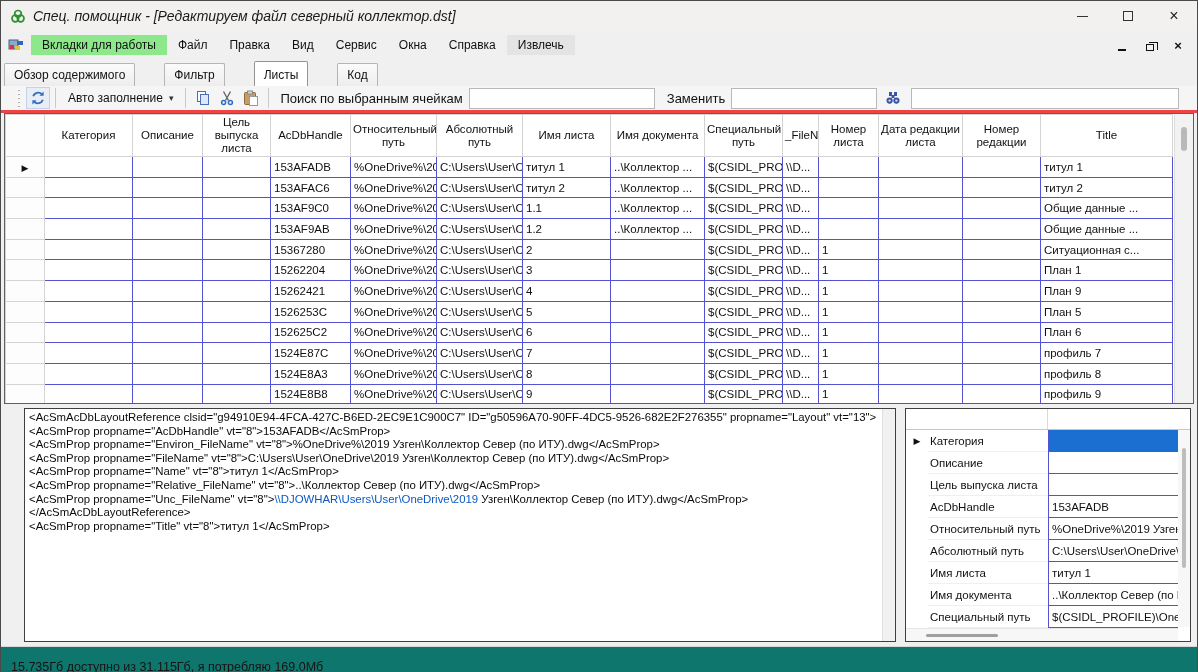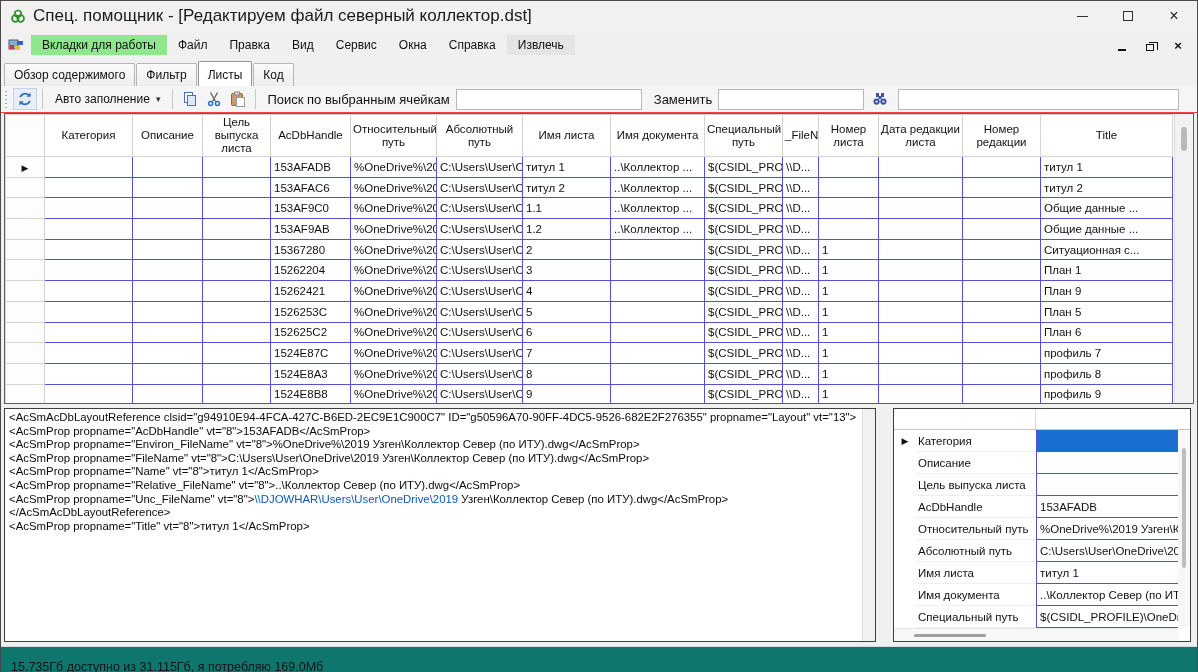--- a/index.html
+++ b/index.html
@@ -3,45 +3,45 @@
 <meta charset="utf-8">
 <style>
   * { box-sizing: border-box; margin: 0; padding: 0; }
   html,body { width:1198px; height:672px; overflow:hidden; }
   body { font-family:"Liberation Sans", sans-serif; background:#2e5e55; }
   .window { width:1198px; height:672px; border:1px solid #4a4a4a; background:#f0f0f0; display:flex; flex-direction:column; }
 
   
   .titlebar { height:30px; display:flex; align-items:center; background:#f2f1f0; padding-left:9px; flex:none; }
   .app-icon { width:16px; height:16px; margin-right:7px; flex:none; }
-  .title-text { font-size:17px; color:#1a1a1a; }
+  .title-text { font-size:14px; color:#1a1a1a;font-style:italic; }
   .t-controls { margin-left:auto; display:flex; height:100%; }
   .t-btn { width:46px; display:flex; align-items:center; justify-content:center; font-size:14px; color:#222; cursor:default; }
   .t-max-box { width:10px; height:10px; border:1px solid #333; }
   .t-min-glyph { width:11px; height:1px; background:#333; display:inline-block; }
 
   
   .menubar { height:28px; display:flex; align-items:center; background:#f0f0f0; padding-left:5px; flex:none; }
   .menu-app-icon { width:17px; height:15px; margin:0 6px 0 2px; flex:none; }
   .menu-items { display:flex; align-items:center; height:100%; }
   .menu-item { font-size:12px; padding:3px 11px; color:#111; white-space:nowrap; }
   .mdi-btns { margin-left:auto; display:flex; align-items:center; gap:14px; padding-right:12px; }
   .mdi-btn { display:flex; align-items:flex-end; justify-content:center; width:14px; height:14px; }
   .mdi-min { width:8px; height:2px; background:#111; margin-bottom:1px; }
   .mdi-restore { width:8px; height:7px; border:1px solid #111; position:relative; margin-bottom:1px; }
   .mdi-restore::before { content:""; position:absolute; left:2px; top:-3px; width:8px; height:7px; border:1px solid #111; border-left:none; border-bottom:none; }
   .mdi-close { font-size:13px; font-weight:bold; color:#111; line-height:13px; }
 
   
-  .tabstrip { height:27px; display:flex; align-items:flex-end; padding-left:3px; background:#f0f0f0; flex:none; }
+  .tabstrip { height:27px; display:flex; align-items:flex-end; padding-left:3px; background:#f0f0f0; flex:none;gap:28px; }
   .tab { font-size:12px; padding:4px 9px 4px 9px; border:1px solid #b5b5b5; border-bottom:none; background:linear-gradient(#fbfbfb,#ededed); margin-right:1px; border-radius:2px 2px 0 0; position:relative; color:#111; }
   .tab.active { background:#fff; padding-top:6px; z-index:2; border-color:#949494; }
 
   
-  .toolbar { height:27px; display:flex; align-items:center; background:#f5f5f5; padding:0 4px 0 2px; flex:none; border-bottom:1px solid #ef4444; }
+  .toolbar { height:27px; display:flex; align-items:center; background:#f5f5f5; padding:0 4px 0 15px; flex:none; border-bottom:3px solid #ef4444; }
   .tb-grip { width:5px; height:18px; margin:0 4px 0 1px; background-image:repeating-linear-gradient(#fff 0 1px,#aaa 1px 2px, transparent 2px 4px); background-size:2px 100%; background-repeat:no-repeat; background-position:1px 0; }
   .tb-sep { width:1px; height:20px; background:#c9c9c9; margin:0 5px; }
   .tb-btn { height:22px; display:flex; align-items:center; justify-content:center; padding:0 3px; border:1px solid transparent; }
   .tb-btn.boxed { background:#e9eef6; border-color:#c3d2e8; }
   .tb-btn svg { width:16px; height:16px; }
   .tb-drop { display:flex; align-items:center; gap:6px; font-size:12px; padding:3px 7px; color:#111; }
   .tb-drop .arrow { font-size:9px; color:#333; }
   .tb-label { font-size:13px; color:#111; padding:0 6px; white-space:nowrap; }
   .tb-input { height:21px; background:#fff; border:1px solid #b9b9b9; }
 
@@ -50,21 +50,21 @@
   table.grid { border-collapse:collapse; table-layout:fixed; width:calc(100% - 20px); }
   table.grid th { font-weight:normal; font-size:11.5px; color:#111; border:1px solid #d4d4d4; background:#fff; height:42px; text-align:center; padding:0 2px; overflow:hidden; line-height:13px; }
   table.grid td { font-size:11.5px; color:#111; border:1px solid #5353d1; height:20.7px; padding:0 3px; overflow:hidden; white-space:nowrap; background:#fff; }
   table.grid td.rowhdr, table.grid th.rowhdr { border:1px solid #d4d4d4; background:#fdfdfd; text-align:center; }
   td.sel { background:#1b6fd0; }
   .rowmark { font-size:9px; color:#111; }
   .vscroll { position:absolute; top:0; right:0; bottom:0; width:19px; background:#f2f2f2; border-left:1px solid #dddddd; }
   .vscroll .thumb { position:absolute; top:13px; left:6px; width:6px; height:24px; background:#b9b9b9; border-radius:3px; }
 
   
-  .bottom { height:242px; display:flex; padding:4px 6px 4px 3px; gap:17px; flex:none; background:#f0f0f0; }
+  .bottom { height:242px; display:flex; padding:4px 6px 4px 3px; gap:9px; flex:none; background:#f0f0f0;margin-left:20px; }
   .xml-panel { width:872px; flex:none; background:#fff; border:1px solid #3f3f3f; padding:2px 16px 2px 4px; position:relative; overflow:hidden; }
   .xml-line { font-size:11.4px; line-height:13.6px; color:#0b0b0b; white-space:nowrap; }
   .xml-link { color:#0a58c0; }
   .xml-scroll { position:absolute; top:0; right:0; bottom:0; width:13px; background:#f1f1f1; border-left:1px solid #e0e0e0; }
 
   .pgrid { flex:1; background:#fff; border:1px solid #3f3f3f; position:relative; overflow:hidden; }
   .pg-head { height:21px; display:grid; grid-template-columns:22px 120px 1fr 12px; border-bottom:1px solid #c6c6c6; }
   .pg-head .hl { border-right:1px solid #d9d9d9; grid-column:1 / span 2; }
   .pg-rows { }
   .pg-row { display:grid; grid-template-columns:22px 120px 1fr 12px; height:22px; }

